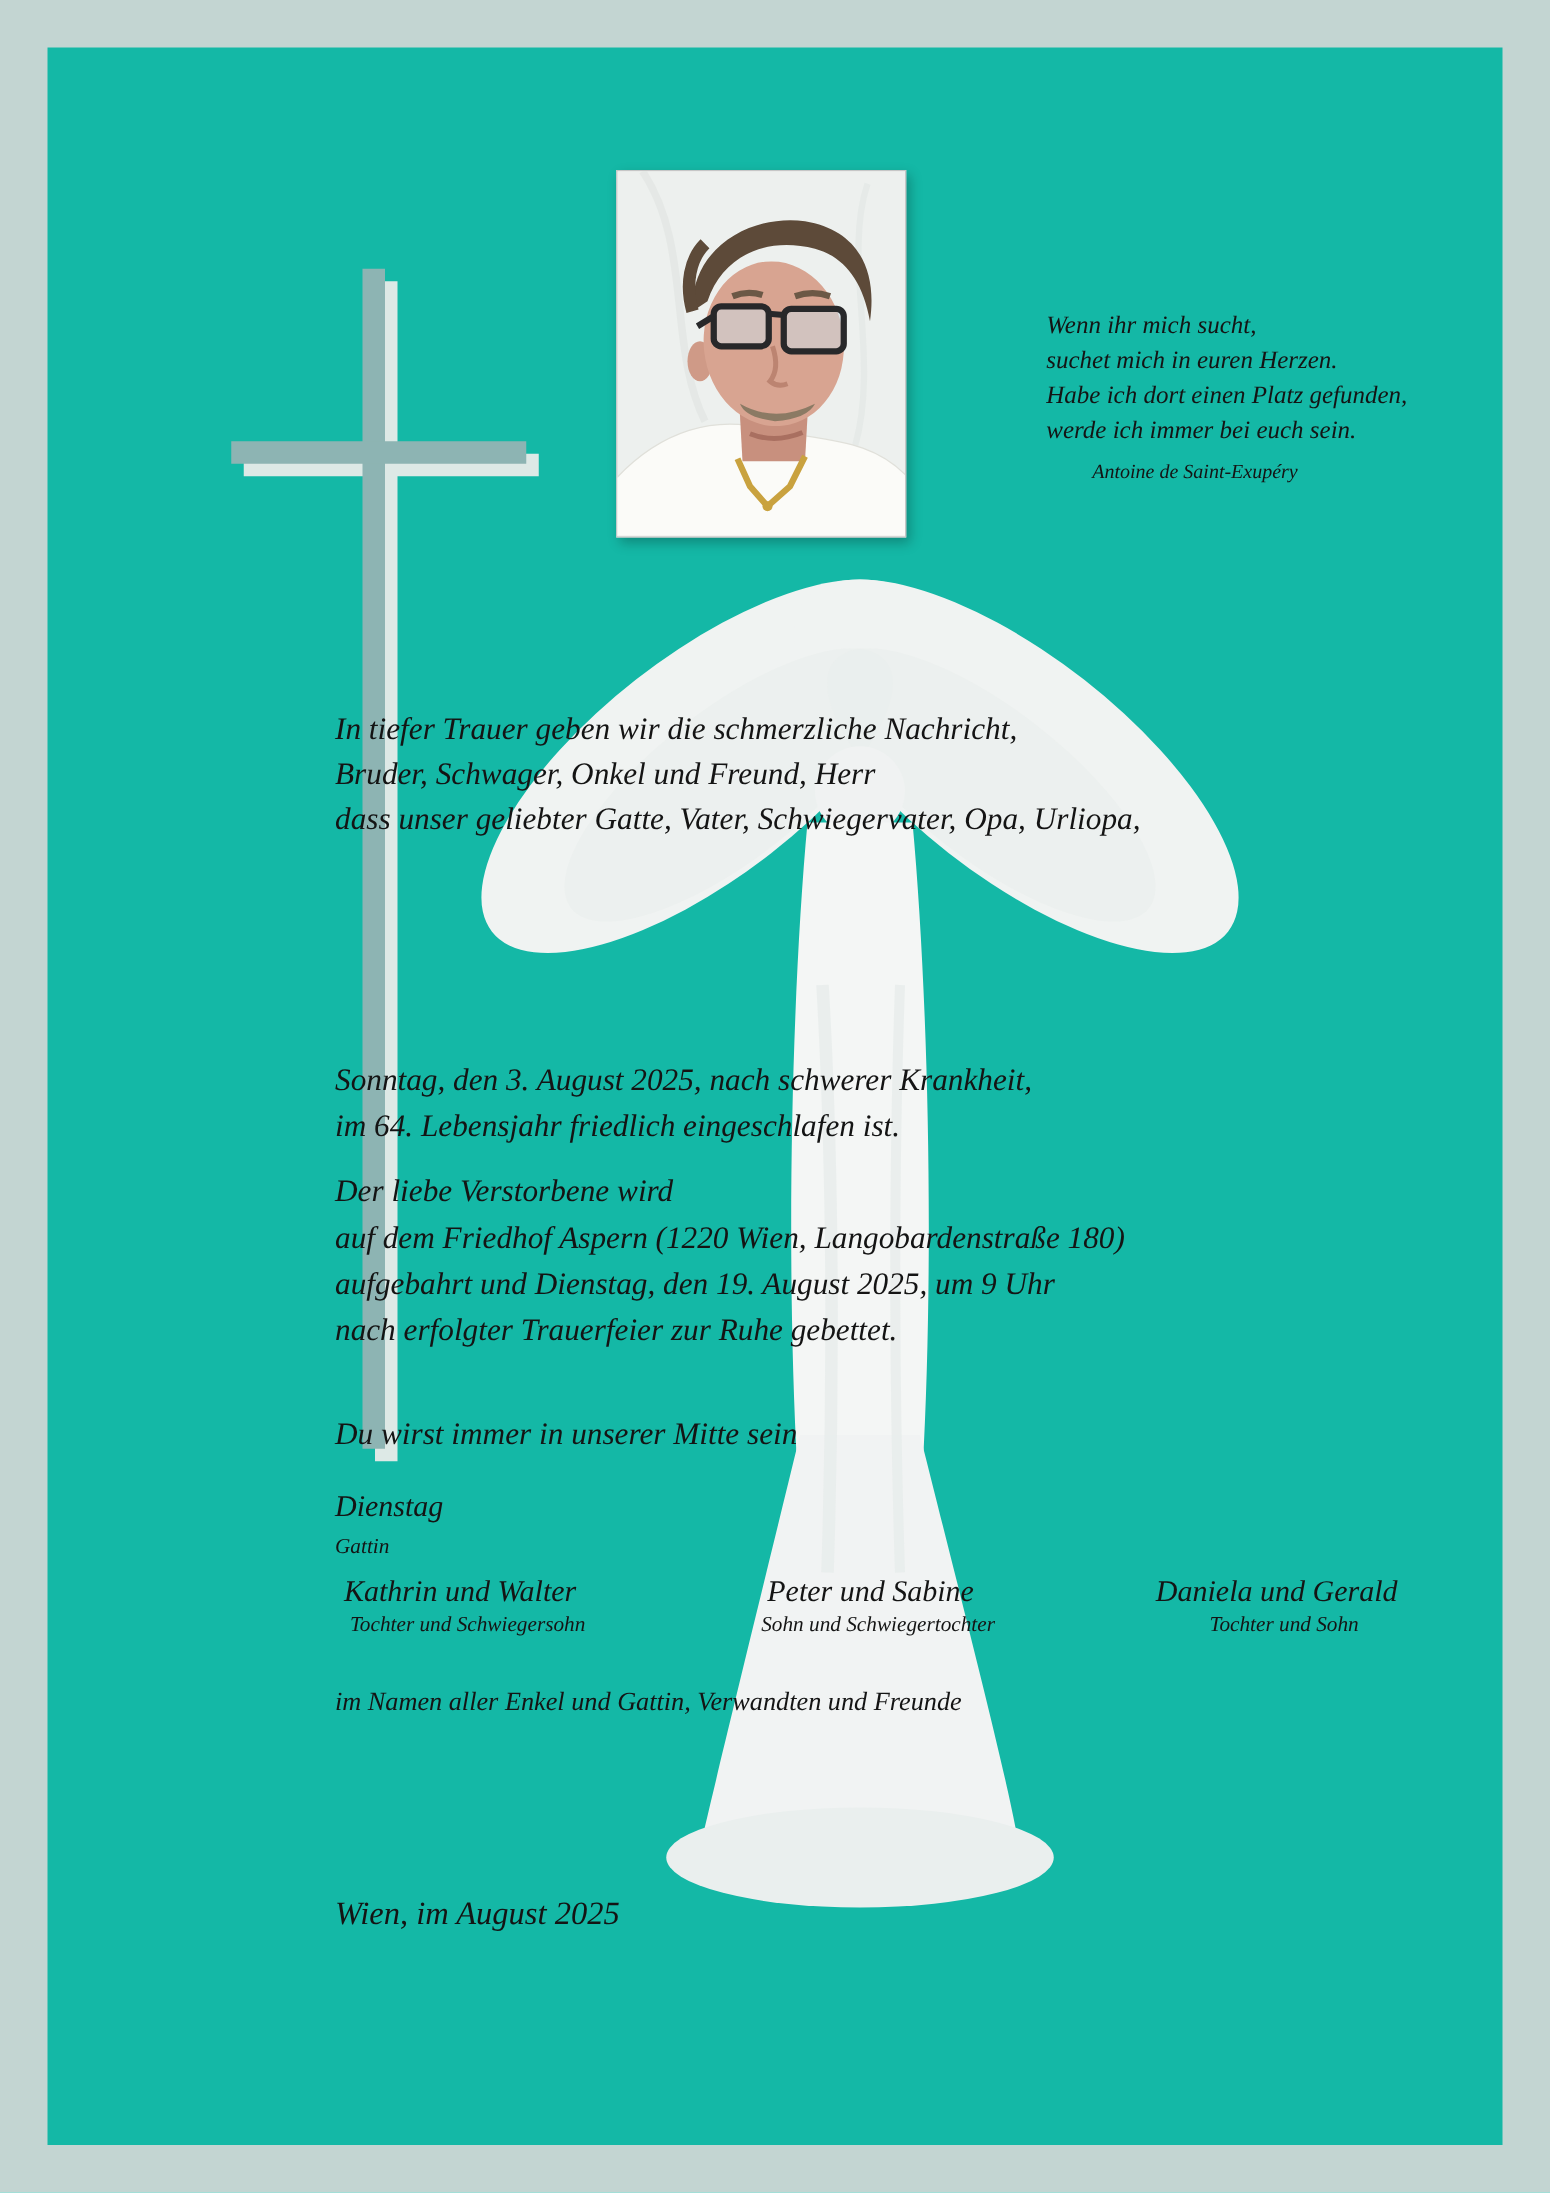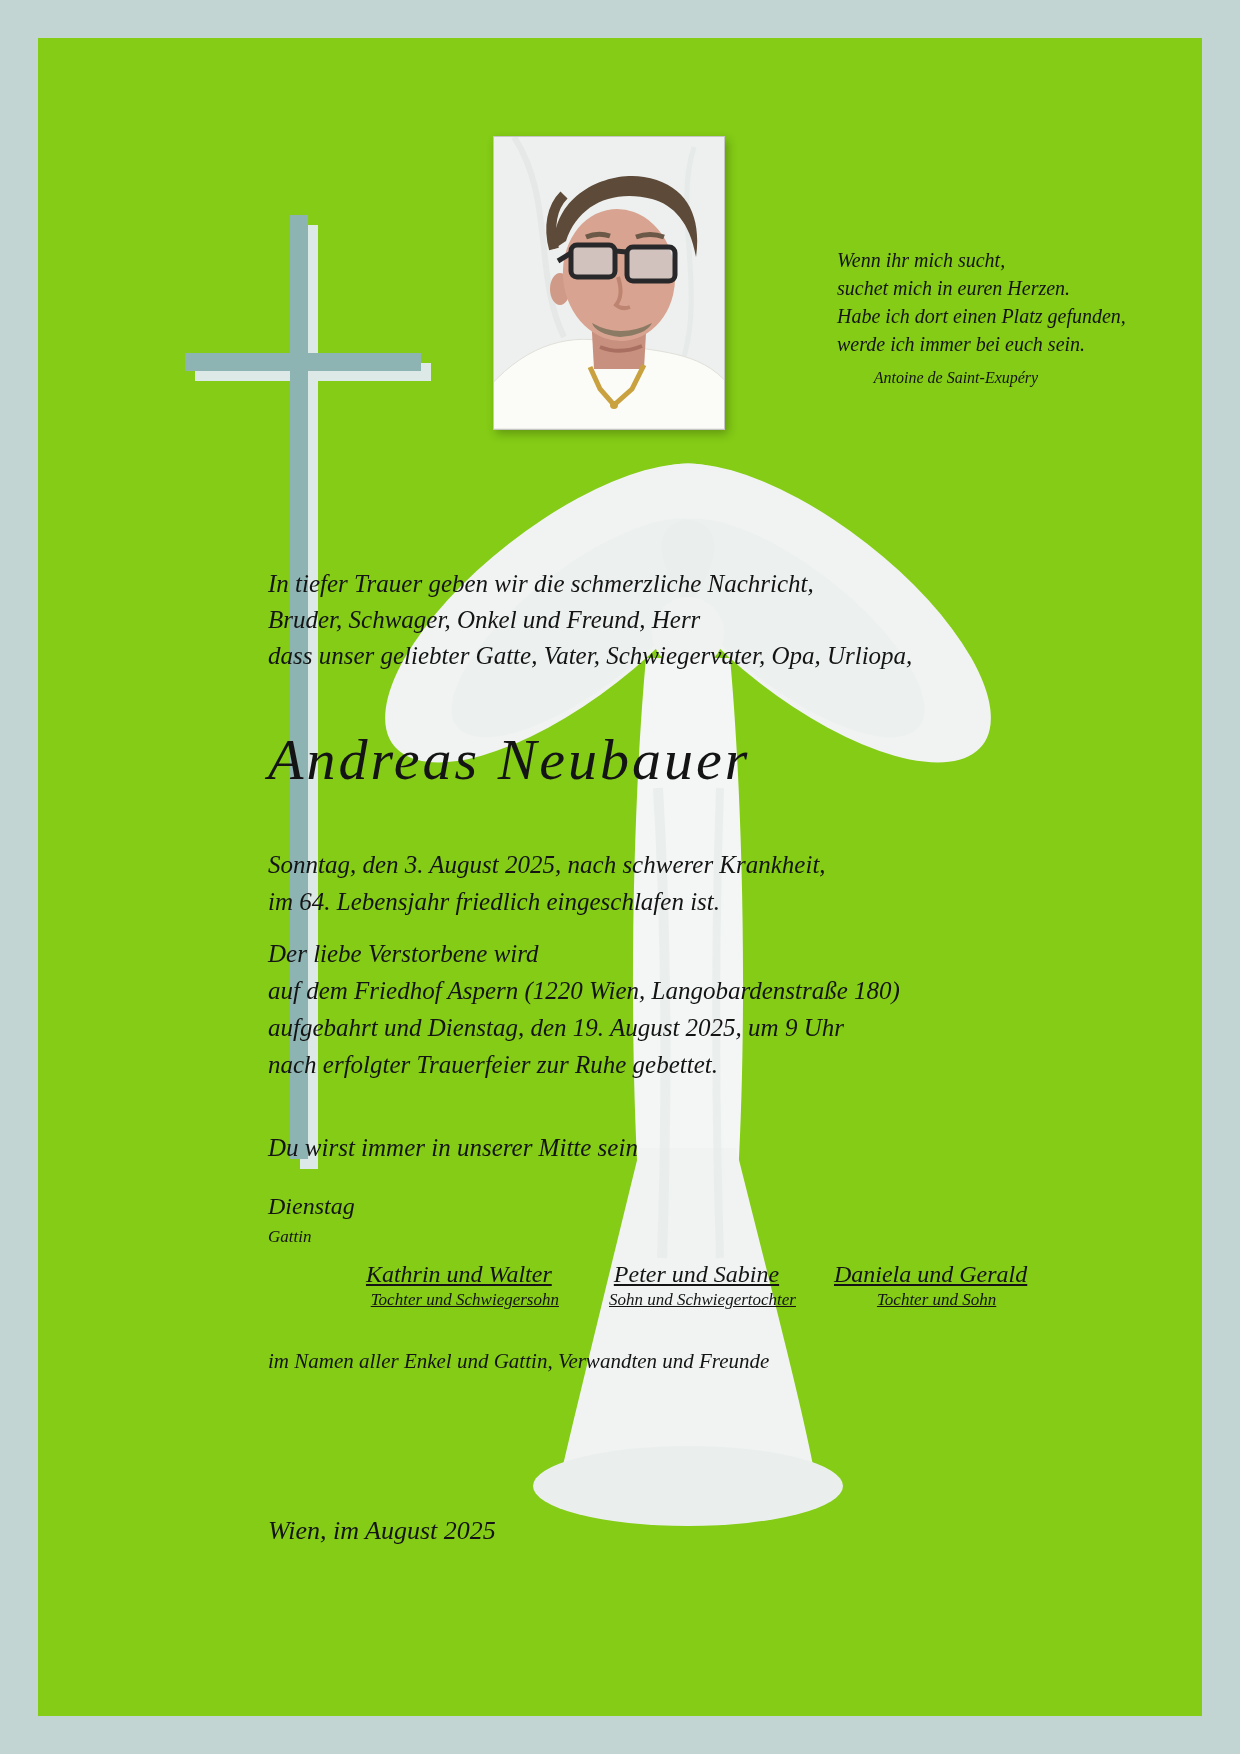--- a/index.html
+++ b/index.html
@@ -1,20 +1,20 @@
 <!DOCTYPE html>
 <html><head>
 <meta charset="utf-8">
 <style>
   html,body{margin:0;padding:0;background:#ffffff;}
   .page{
     position:relative;
     width:1240px;height:1754px;
     box-sizing:border-box;
-    background:#84cc16;
+    background:#14b8a6;
     border:38px solid #c3d5d2;
     overflow:hidden;
     font-family:"Liberation Serif", serif;
     color:#141414;
   }
   .abs{position:absolute;}
   
   .cross-bar{position:absolute;}
   .cross-shadow{background:#dde9e6;}
   .cross-main{background:#8db4b3;}
@@ -45,21 +45,21 @@
     top:683px;font-size:58px;letter-spacing:3px;line-height:78px;
     white-space:nowrap;
   }
   .death{top:808px;font-size:25px;line-height:37px;}
   .burial{top:897px;font-size:25px;line-height:37px;}
   .motto{top:1096px;font-size:25px;}
   .primary-name{top:1155px;font-size:24px;}
   .primary-rel{top:1189px;font-size:17px;}
   .mourner-row{
     left:230px;top:1222px;width:850px;z-index:2;
-    display:flex;justify-content:center;gap:38px;text-decoration:underline;
+    display:flex;justify-content:space-between;gap:38px;
   }
   .mourner{text-align:center;font-style:italic;white-space:nowrap;}
   .mourner .m-name{font-size:24px;line-height:28px;}
   .mourner .m-rel{font-size:17px;line-height:24px;margin-left:12px;}
   .closing{top:1311px;font-size:21px;}
   .dateline{top:1478px;font-size:26px;}
   .footer{
     left:0;top:1682px;width:1164px;text-align:center;
     font-family:"Liberation Sans", sans-serif;
     font-size:13px;letter-spacing:3.5px;color:#4a4a4a;z-index:2;
@@ -129,21 +129,20 @@
     <div class="line">werde ich immer bei euch sein.</div>
     <div class="attr">Antoine de Saint-Exupéry</div>
   </div>
 
   <div class="abs colc script intro">
     <div>In tiefer Trauer geben wir die schmerzliche Nachricht,</div>
     <div>Bruder, Schwager, Onkel und Freund, Herr</div>
     <div>dass unser geliebter Gatte, Vater, Schwiegervater, Opa, Urliopa,</div>
   </div>
 
-  <div class="abs colc script name">Andreas Neubauer</div>
 
   <div class="abs colc script death">
     <div>Sonntag, den 3. August 2025, nach schwerer Krankheit,</div>
     <div>im 64. Lebensjahr friedlich eingeschlafen ist.</div>
   </div>
 
   <div class="abs colc script burial">
     <div>Der liebe Verstorbene wird</div>
     <div>auf dem Friedhof Aspern (1220 Wien, Langobardenstraße 180)</div>
     <div>aufgebahrt und Dienstag, den 19. August 2025, um 9 Uhr</div>

